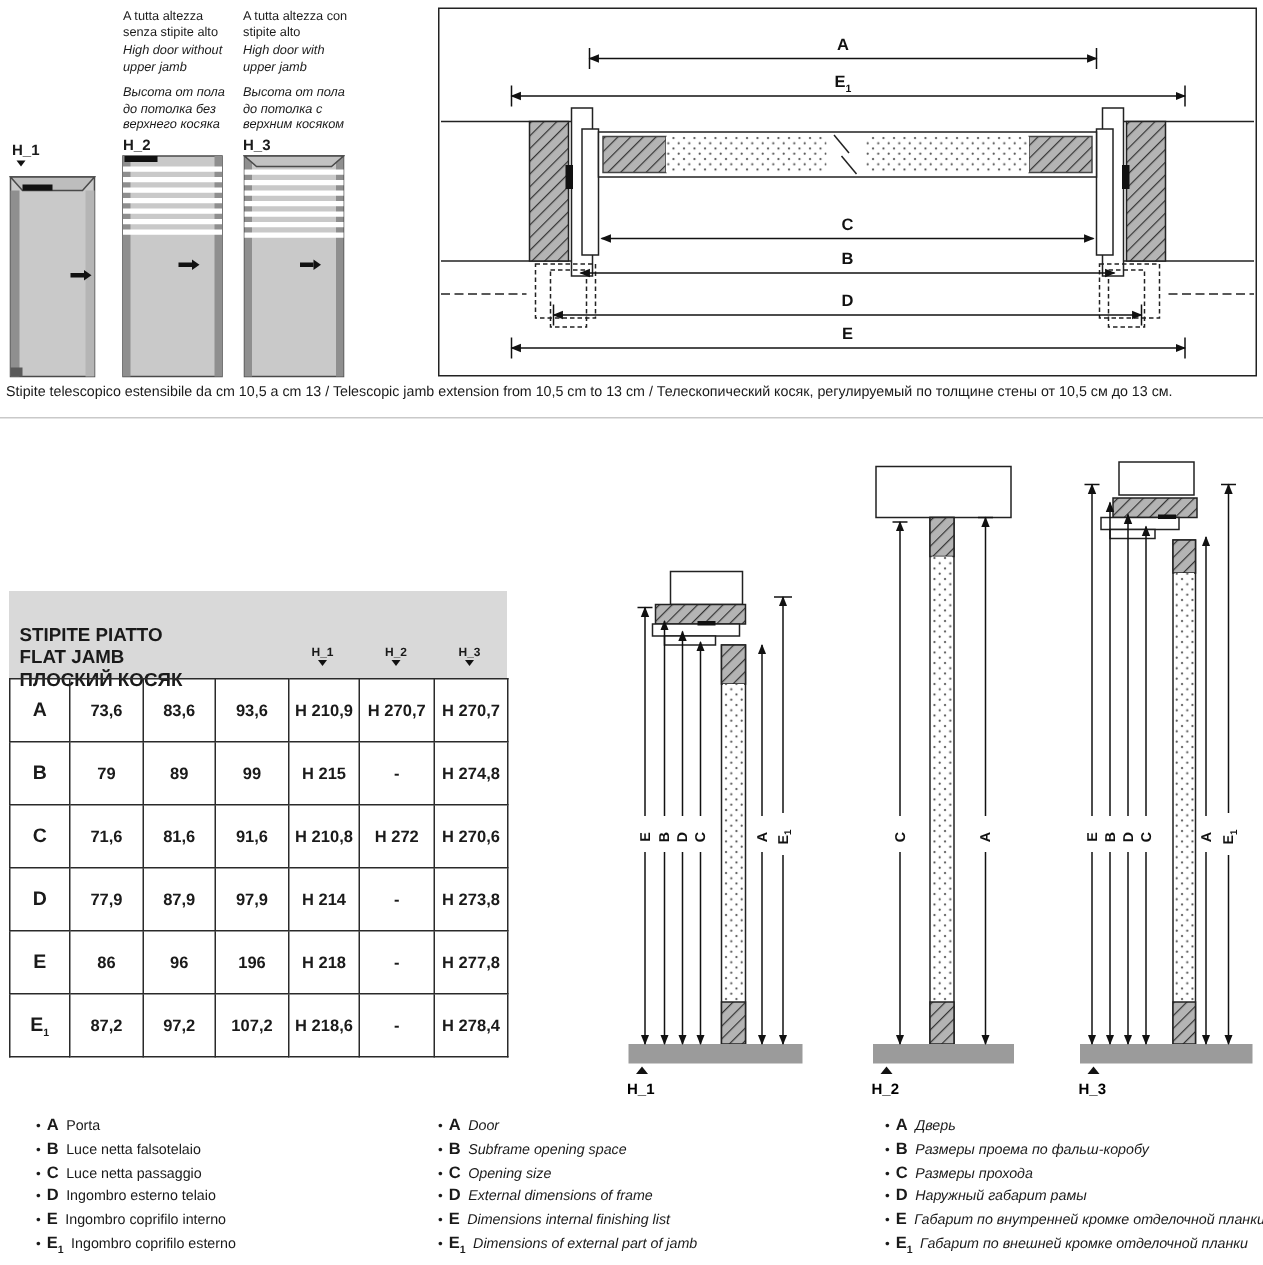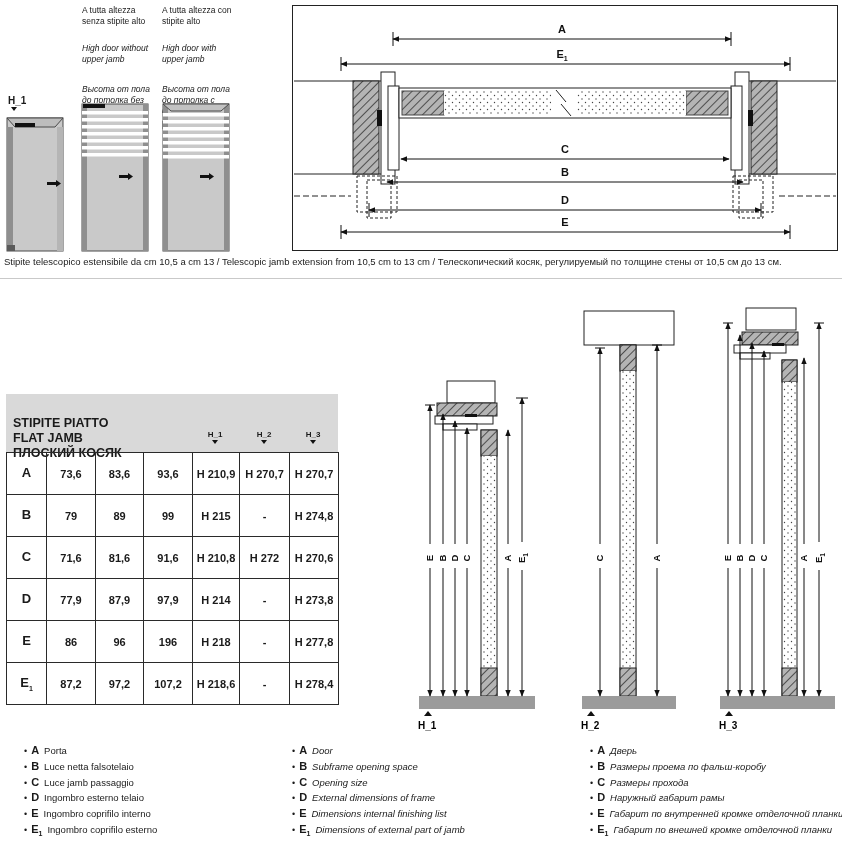--- a/index.html
+++ b/index.html
@@ -1,21 +1,21 @@
 <!DOCTYPE html>
 <html><head>
 <meta charset="utf-8">
 <style>
   *{margin:0;padding:0;box-sizing:border-box}
   html,body{width:842px;height:843px;background:#fff;font-family:"Liberation Sans",sans-serif;color:#1a1a1a;overflow:hidden}
   .abs{position:absolute}
   
   .tl-col{position:absolute;top:5px;width:76px;font-size:8.5px;line-height:10.5px}
-  .tl-it{margin-bottom:17px}
-  .tl-en{font-style:italic;margin-bottom:20px}
+  .tl-it{margin-bottom:2px}
+  .tl-en{font-style:italic;margin-bottom:7px}
   .tl-ru{font-style:italic;margin-bottom:5px}
   .hlab{font-weight:bold;font-size:10px}
   .tri-down{width:0;height:0;border-left:3.5px solid transparent;border-right:3.5px solid transparent;border-top:4.5px solid #111;margin:1px 0 0 3px}
   
   .plan-box{position:absolute;left:292px;top:5px;width:546px;height:246px;border:1px solid #222}
   
   .caption{position:absolute;left:4px;top:256px;width:836px;font-size:9.5px;white-space:nowrap}
   .caption .b{font-weight:normal}
   .caption .i{}
   .divider{position:absolute;left:0;top:278px;width:842px;height:1px;background:#c9c9c9}
@@ -420,21 +420,21 @@
     <rect x="97" y="249" width="12" height="28" fill="#fff"></rect>
     <text class="dts" transform="translate(106,265) rotate(-90)" text-anchor="middle"><tspan>E</tspan><tspan dy="2.5" font-size="6.5">1</tspan></text>
   </g>
   <polygon points="9,423 17,423 13,418" fill="#111"></polygon>
   <text x="3" y="436" font-size="10" font-weight="bold" font-family="Liberation Sans, sans-serif">H_3</text>
 </svg>
 
 <div class="legend-col" style="left:24px">
   <div class="lg-row"><span class="lg-bullet">•</span><span class="lg-key"><span>A</span><sub class="small"></sub></span><span>Porta</span></div>
   <div class="lg-row"><span class="lg-bullet">•</span><span class="lg-key"><span>B</span><sub class="small"></sub></span><span>Luce netta falsotelaio</span></div>
-  <div class="lg-row"><span class="lg-bullet">•</span><span class="lg-key"><span>C</span><sub class="small"></sub></span><span>Luce jamb passaggio</span></div>
+  <div class="lg-row"><span class="lg-bullet">•</span><span class="lg-key"><span>C</span><sub class="small"></sub></span><span>Luce netta passaggio</span></div>
   <div class="lg-row"><span class="lg-bullet">•</span><span class="lg-key"><span>D</span><sub class="small"></sub></span><span>Ingombro esterno telaio</span></div>
   <div class="lg-row"><span class="lg-bullet">•</span><span class="lg-key"><span>E</span><sub class="small"></sub></span><span>Ingombro coprifilo interno</span></div>
   <div class="lg-row"><span class="lg-bullet">•</span><span class="lg-key"><span>E</span><sub class="small">1</sub></span><span>Ingombro coprifilo esterno</span></div>
 </div>
 <div class="legend-col" style="left:292px">
   <div class="lg-row"><span class="lg-bullet">•</span><span class="lg-key"><span>A</span><sub class="small"></sub></span><span class="lg-text-i">Door</span></div>
   <div class="lg-row"><span class="lg-bullet">•</span><span class="lg-key"><span>B</span><sub class="small"></sub></span><span class="lg-text-i">Subframe opening space</span></div>
   <div class="lg-row"><span class="lg-bullet">•</span><span class="lg-key"><span>C</span><sub class="small"></sub></span><span class="lg-text-i">Opening size</span></div>
   <div class="lg-row"><span class="lg-bullet">•</span><span class="lg-key"><span>D</span><sub class="small"></sub></span><span class="lg-text-i">External dimensions of frame</span></div>
   <div class="lg-row"><span class="lg-bullet">•</span><span class="lg-key"><span>E</span><sub class="small"></sub></span><span class="lg-text-i">Dimensions internal finishing list</span></div>

